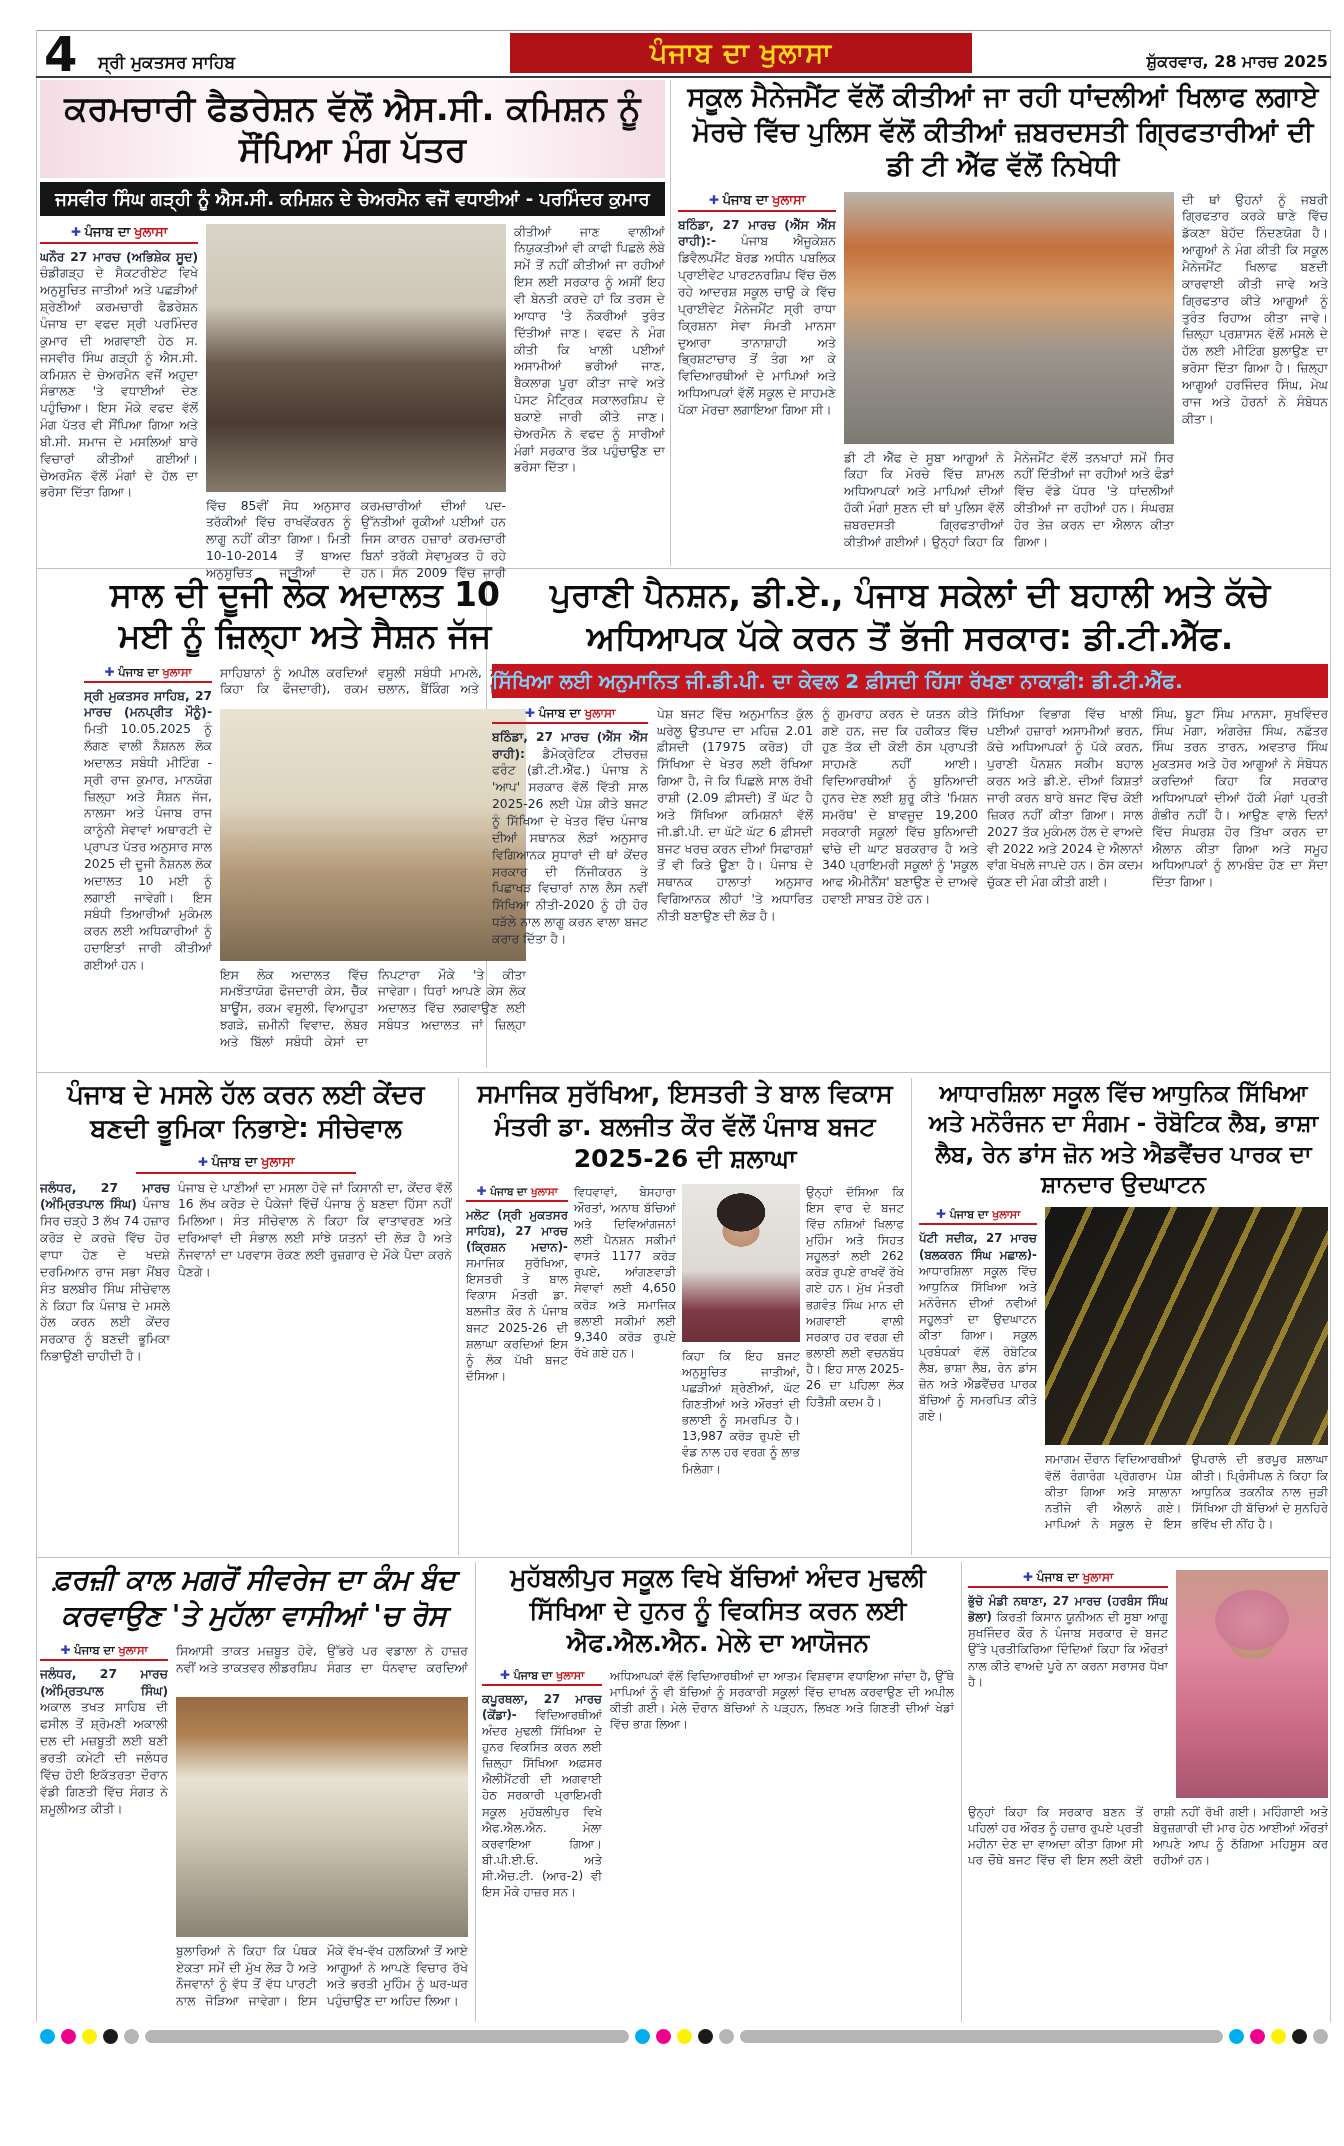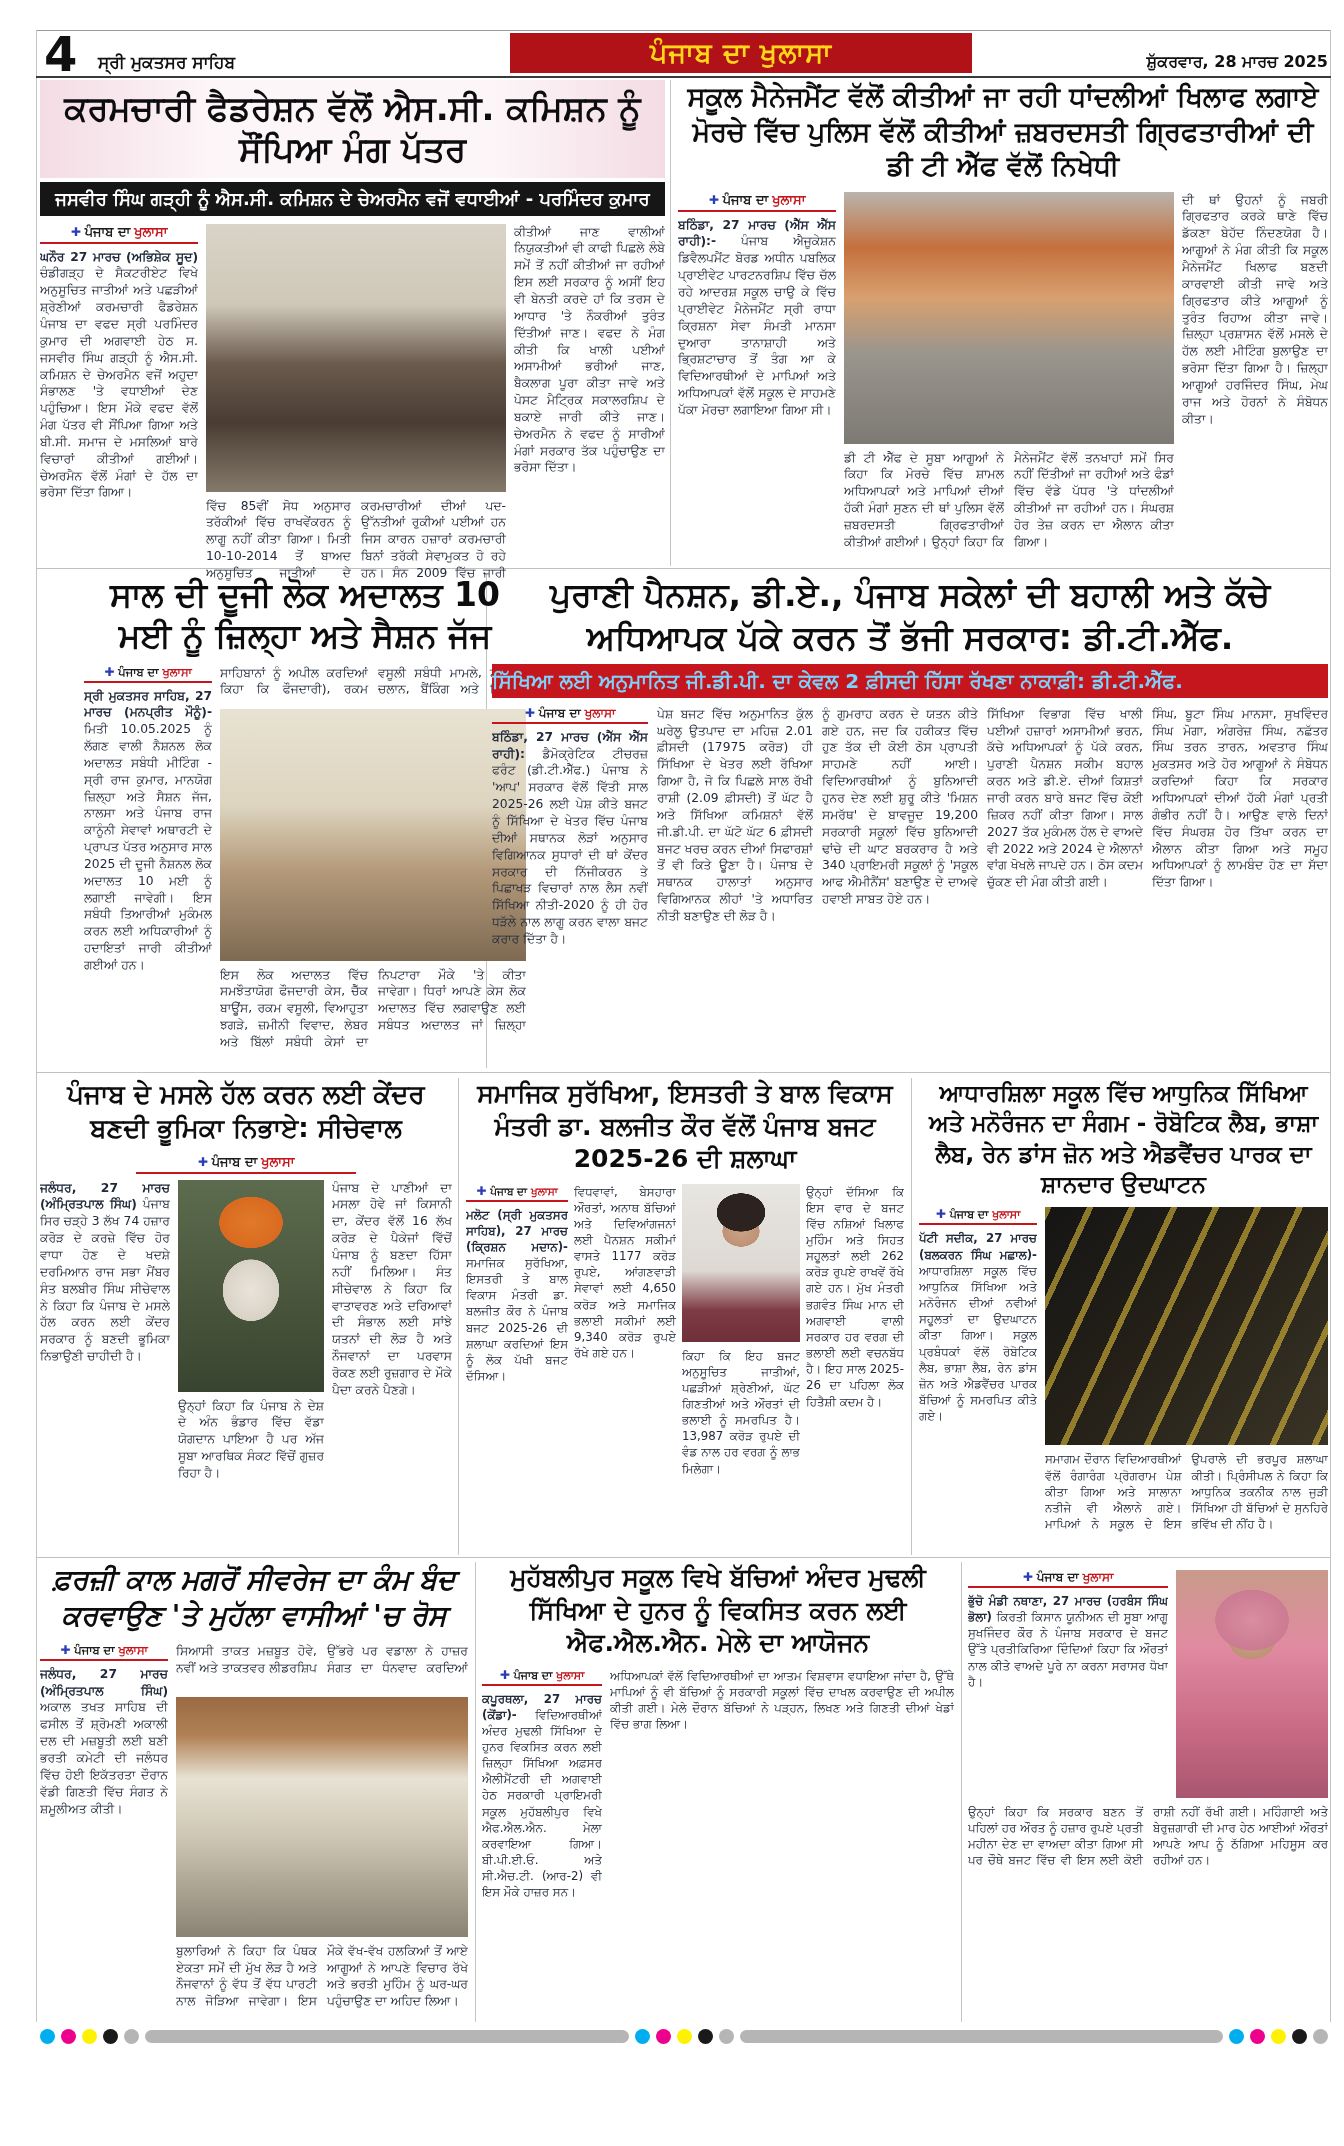--- a/index.html
+++ b/index.html
@@ -157,24 +157,20 @@
 
   <section class="art" style="left:40px;top:1078px;width:412px;">
     <h2 class="hl" style="font-size:26px;line-height:1.3;">ਪੰਜਾਬ ਦੇ ਮਸਲੇ ਹੱਲ ਕਰਨ ਲਈ ਕੇਂਦਰ ਬਣਦੀ ਭੂਮਿਕਾ ਨਿਭਾਏ: ਸੀਚੇਵਾਲ</h2>
     <div class="tag" style="width:220px;margin:8px auto 6px;">
       <span class="plus">✚</span>
       <span class="t1">ਪੰਜਾਬ ਦਾ</span>
       <span class="t2">ਖੁਲਾਸਾ</span>
     </div>
     <div class="brow" style="gap:8px;">
       <div class="col" style="width:130px;flex:0 0 auto;height:350px;"><b>ਜਲੰਧਰ, 27 ਮਾਰਚ (ਅੰਮ੍ਰਿਤਪਾਲ ਸਿੰਘ)</b> <span>ਪੰਜਾਬ ਸਿਰ ਚੜ੍ਹੇ 3 ਲੱਖ 74 ਹਜ਼ਾਰ ਕਰੋੜ ਦੇ ਕਰਜ਼ੇ ਵਿੱਚ ਹੋਰ ਵਾਧਾ ਹੋਣ ਦੇ ਖਦਸ਼ੇ ਦਰਮਿਆਨ ਰਾਜ ਸਭਾ ਮੈਂਬਰ ਸੰਤ ਬਲਬੀਰ ਸਿੰਘ ਸੀਚੇਵਾਲ ਨੇ ਕਿਹਾ ਕਿ ਪੰਜਾਬ ਦੇ ਮਸਲੇ ਹੱਲ ਕਰਨ ਲਈ ਕੇਂਦਰ ਸਰਕਾਰ ਨੂੰ ਬਣਦੀ ਭੂਮਿਕਾ ਨਿਭਾਉਣੀ ਚਾਹੀਦੀ ਹੈ।</span></div>
-      <div style="width:146px;flex:0 0 auto;">
-        <div class="photo ph-a5" style="width:146px;height:212px;"></div>
-        <div class="col" style="margin-top:6px;height:130px;">ਉਨ੍ਹਾਂ ਕਿਹਾ ਕਿ ਪੰਜਾਬ ਨੇ ਦੇਸ਼ ਦੇ ਅੰਨ ਭੰਡਾਰ ਵਿੱਚ ਵੱਡਾ ਯੋਗਦਾਨ ਪਾਇਆ ਹੈ ਪਰ ਅੱਜ ਸੂਬਾ ਆਰਥਿਕ ਸੰਕਟ ਵਿੱਚੋਂ ਗੁਜ਼ਰ ਰਿਹਾ ਹੈ।</div>
-      </div>
       <div class="col" style="flex:1 1 auto;height:350px;">ਪੰਜਾਬ ਦੇ ਪਾਣੀਆਂ ਦਾ ਮਸਲਾ ਹੋਵੇ ਜਾਂ ਕਿਸਾਨੀ ਦਾ, ਕੇਂਦਰ ਵੱਲੋਂ 16 ਲੱਖ ਕਰੋੜ ਦੇ ਪੈਕੇਜਾਂ ਵਿੱਚੋਂ ਪੰਜਾਬ ਨੂੰ ਬਣਦਾ ਹਿੱਸਾ ਨਹੀਂ ਮਿਲਿਆ। ਸੰਤ ਸੀਚੇਵਾਲ ਨੇ ਕਿਹਾ ਕਿ ਵਾਤਾਵਰਣ ਅਤੇ ਦਰਿਆਵਾਂ ਦੀ ਸੰਭਾਲ ਲਈ ਸਾਂਝੇ ਯਤਨਾਂ ਦੀ ਲੋੜ ਹੈ ਅਤੇ ਨੌਜਵਾਨਾਂ ਦਾ ਪਰਵਾਸ ਰੋਕਣ ਲਈ ਰੁਜ਼ਗਾਰ ਦੇ ਮੌਕੇ ਪੈਦਾ ਕਰਨੇ ਪੈਣਗੇ।</div>
     </div>
   </section>
 
   <section class="art" style="left:466px;top:1078px;width:438px;">
     <h2 class="hl" style="font-size:25px;line-height:1.3;">ਸਮਾਜਿਕ ਸੁਰੱਖਿਆ, ਇਸਤਰੀ ਤੇ ਬਾਲ ਵਿਕਾਸ ਮੰਤਰੀ ਡਾ. ਬਲਜੀਤ ਕੌਰ ਵੱਲੋਂ ਪੰਜਾਬ ਬਜਟ 2025-26 ਦੀ ਸ਼ਲਾਘਾ</h2>
     <div class="brow" style="gap:6px;margin-top:8px;">
       <div style="width:102px;flex:0 0 auto;">
         <div class="tag" style="font-size:10.5px;">
           <span class="plus">✚</span>

